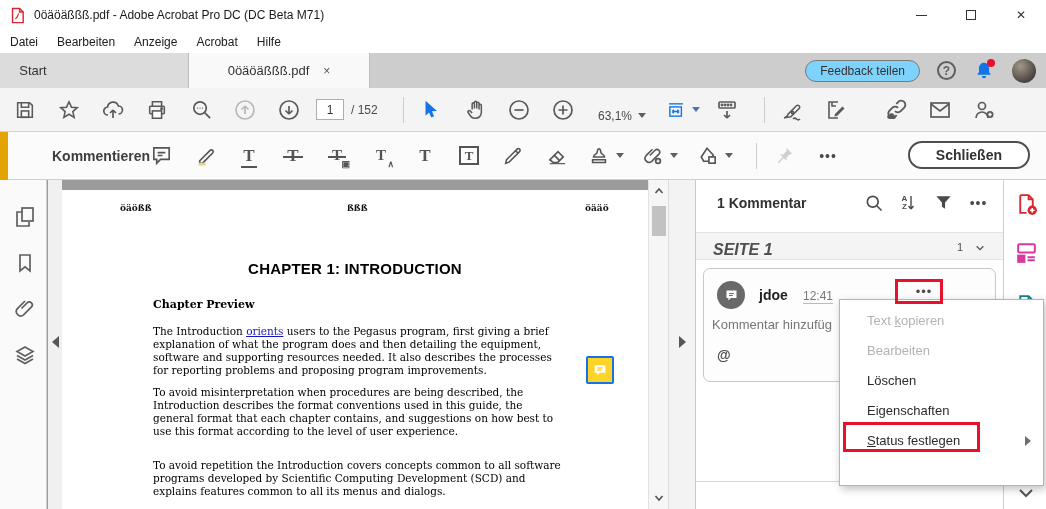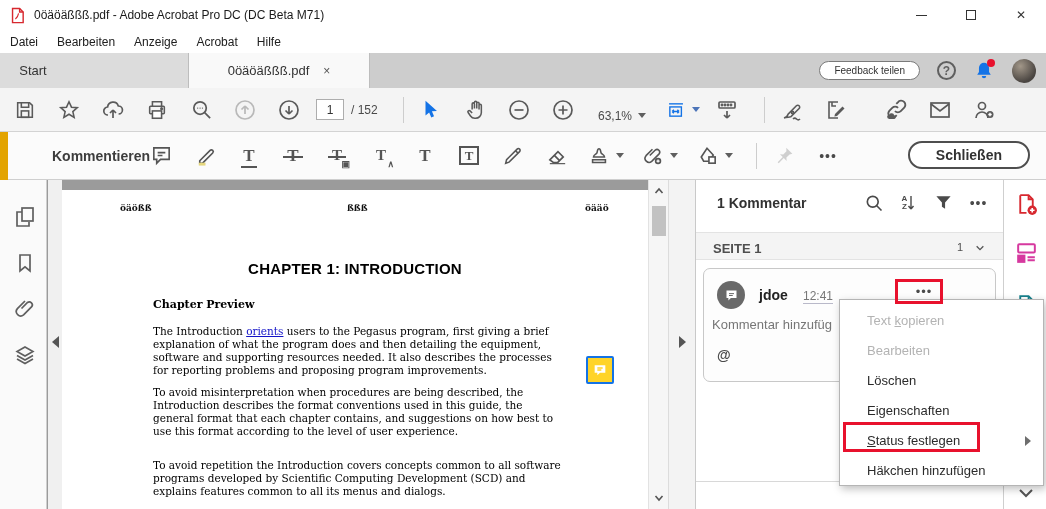--- a/index.html
+++ b/index.html
@@ -23,21 +23,21 @@
 
   
   .tabbar { position:absolute; left:0; top:53px; width:1046px; height:35px; background:#cdcdcd; }
   .tabbar .lefttabs { position:absolute; left:0; top:0; width:188px; height:35px; background:#dcdcdc; display:flex; }
   .tab { height:35px; display:flex; align-items:center; justify-content:center; font-size:13px; color:#333; }
   .tab-start { width:66px; }
   .tab-tools { width:112px; }
   .tab-doc { position:absolute; left:188px; top:0; width:182px; height:35px; background:#f9f9f9; display:flex; align-items:center; justify-content:center; font-size:13px; color:#333; border-left:1px solid #bdbdbd; border-right:1px solid #bdbdbd; }
   .tab-doc .x { margin-left:14px; color:#555; font-size:12px; }
   .tab-right { position:absolute; right:10px; top:0; height:35px; display:flex; align-items:center; gap:17px; }
-  .pill { border:1px solid #7a7a7a; border-radius:13px; background:#ffffff; font-size:10px; color:#323232; padding:3px 14px;text-align:right; }
+  .pill { border:1px solid #7a7a7a; border-radius:13px; background:#7dd3fc; font-size:12px; color:#323232; padding:3px 14px;text-align:right; }
   .helpicon { width:19px; height:19px; border:2px solid #5f5f5f; border-radius:50%; color:#5f5f5f; font-size:12px; font-weight:bold; display:flex; align-items:center; justify-content:center; }
   .bellwrap { position:relative; width:22px; height:22px; }
   .belldot { position:absolute; right:0; top:-1px; width:8px; height:8px; border-radius:50%; background:#e8112d; }
   .avatar { width:24px; height:24px; border-radius:50%; background:radial-gradient(circle at 35% 30%, #a29789, #4a4541 70%); }
 
   
   .toolbar { position:absolute; left:0; top:88px; width:1046px; height:44px; background:#f4f4f4; border-bottom:1px solid #d3d3d3; display:flex; align-items:center; padding-left:8px; }
   .ibtn { width:34px; height:32px; display:flex; align-items:center; justify-content:center; margin-right:10px; flex:none; }
   .disabled { opacity:.38; }
   .vsep { width:1px; height:26px; background:#cdcdcd; margin:0 10px; flex:none; }
@@ -93,21 +93,21 @@
   .panel-title { position:absolute; left:21px; top:15px; font-size:14px; font-weight:bold; color:#323232; }
   .ph-icons { position:absolute; right:14px; top:12px; display:flex; gap:14px; }
   .phbtn { width:21px; height:21px; display:flex; align-items:center; justify-content:center; }
   .az { font-size:8px; font-weight:bold; color:#4a4a4a; line-height:8px; text-align:center; }
 
   .toolstrip { position:absolute; left:307px; top:0; width:44px; height:329px; background:#fff; border-left:1px solid #cfcfcf; }
   .tsbtn { position:absolute; left:10px; width:25px; height:25px; }
   .ts-chevron { position:absolute; left:12px; top:306px; }
 
   .seite-row { position:absolute; left:0; top:52px; width:307px; height:28px; background:#f4f4f4; border-top:1px solid #e3e3e3; border-bottom:1px solid #e3e3e3; }
-  .seite-label { position:absolute; left:17px; top:8px; font-size:13px; font-weight:bold; color:#4f4f4f; }
+  .seite-label { position:absolute; left:17px; top:8px; font-size:16px; font-weight:bold; color:#4f4f4f;font-style:italic; }
   .seite-count { position:absolute; right:40px; top:8px; font-size:11px; color:#4f4f4f; }
   .chev { width:10px; height:10px; }
 
   .card { position:absolute; left:7px; top:88px; width:293px; height:114px; background:#fdfdfd; border:1px solid #c8c8c8; border-radius:7px; z-index:1; }
   .cavatar { position:absolute; left:13px; top:12px; width:28px; height:28px; border-radius:50%; background:#696969; display:flex; align-items:center; justify-content:center; }
   .cauthor { position:absolute; left:55px; top:18px; font-size:14px; font-weight:bold; color:#222; }
   .ctime { position:absolute; left:99px; top:20px; font-size:12px; color:#777; border-bottom:1px solid #b9b9c9; }
   .cmore { position:absolute; left:203px; top:15px; width:34px; height:18px; font-size:13px; color:#4a4a4a; letter-spacing:1px; text-align:center; }
   .cplaceholder { position:absolute; left:8px; top:48px; font-size:13px; color:#767676; white-space:nowrap; overflow:hidden; width:130px; }
   .cmention { position:absolute; left:13px; top:78px; font-size:14px; font-weight:bold; color:#4a4a4a; }
@@ -549,21 +549,20 @@
         <span class="cplaceholder">Kommentar hinzufüg</span>
         <span class="cmention">@</span>
       </div>
 
       <div class="ctxmenu">
         <div class="mi off"><span>Text </span><span class="u">k</span><span>opieren</span></div>
         <div class="mi off">Bearbeiten</div>
         <div class="mi">Löschen</div>
         <div class="mi">Eigenschaften</div>
         <div class="mi"><span class="u">S</span><span>tatus festlegen</span><span class="submarker"></span></div>
-        <div class="mi">Häkchen hinzufügen</div>
       </div>
 
       <span class="redbox more"></span>
       <span class="redbox props"></span>
 
       <span class="panel-bottom-line"></span>
       <span class="bluefrag bf1"></span>
       <span class="bluefrag bf2"></span>
 
     </div>

